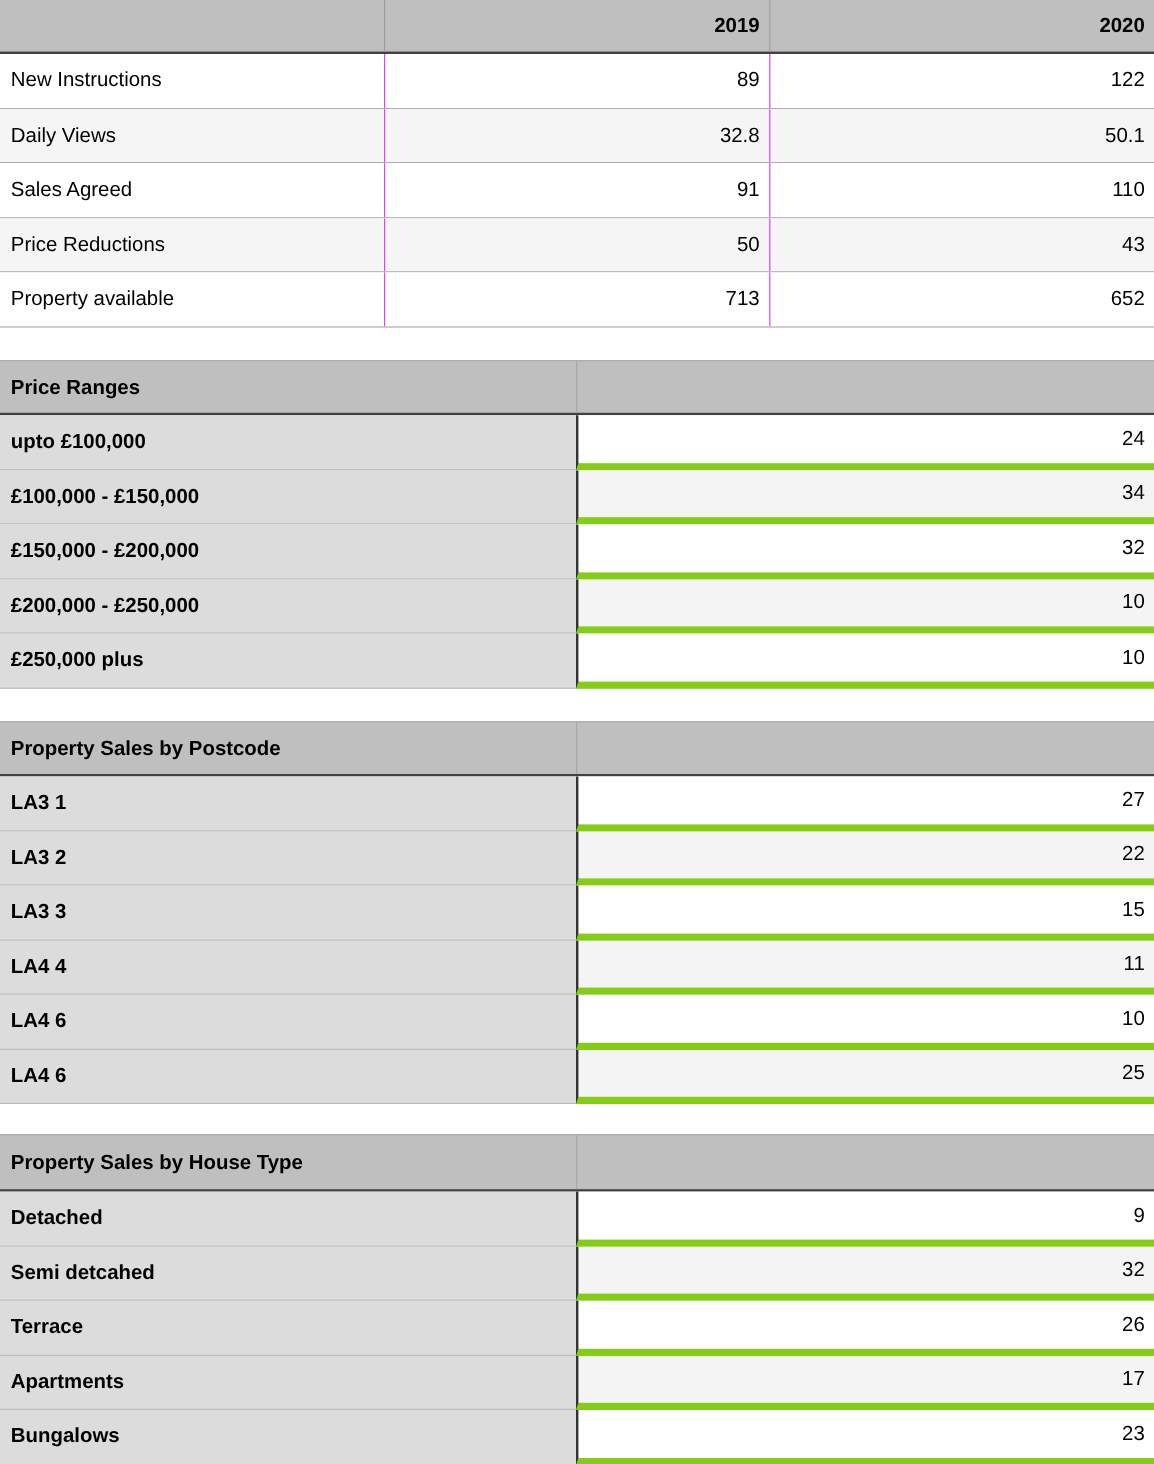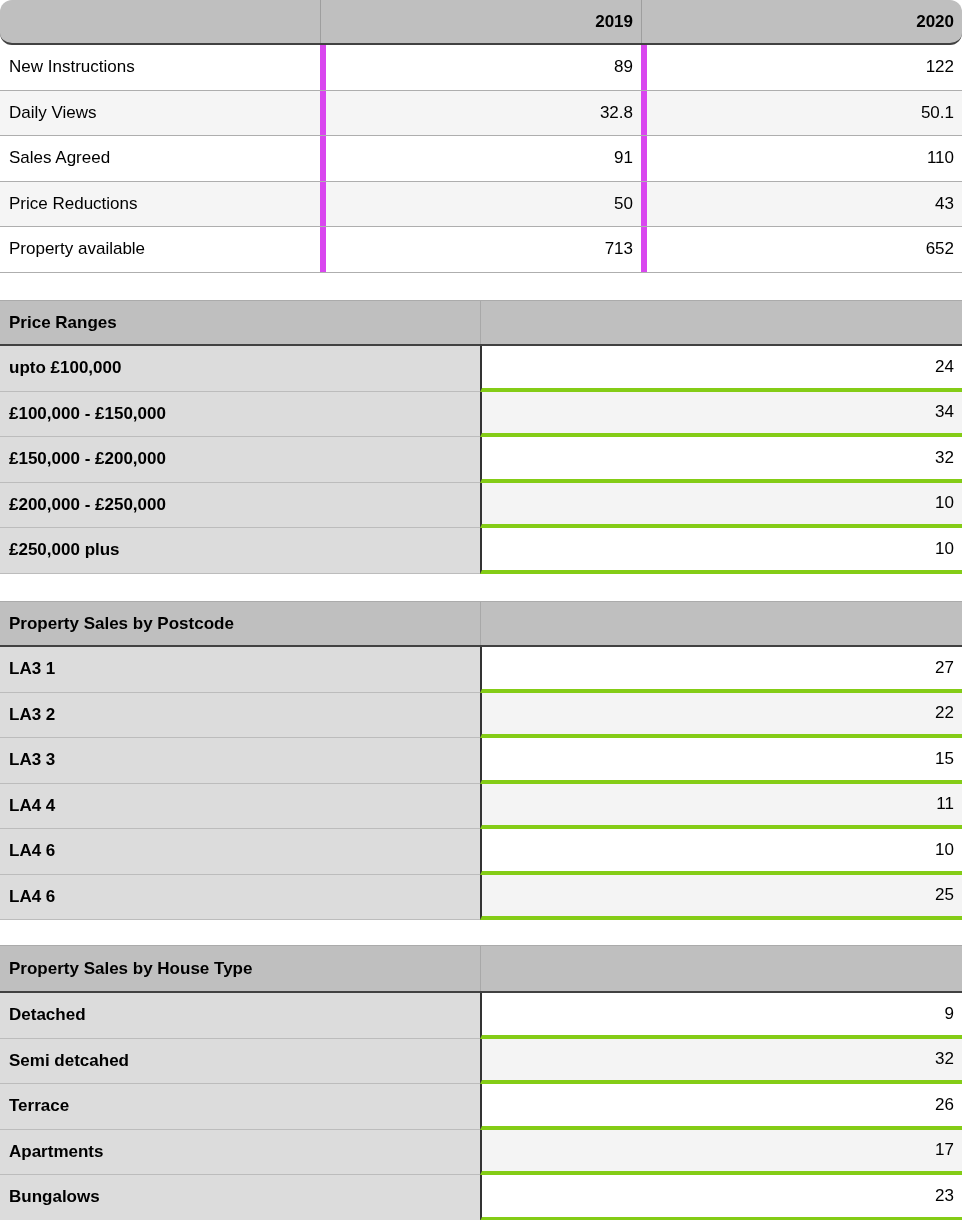--- a/index.html
+++ b/index.html
@@ -9,38 +9,38 @@
     font-family:"Liberation Sans",sans-serif;font-size:17px;
   }
   .t{position:absolute;left:0;width:962px;}
   .row{display:flex;}
   .cell{display:flex;align-items:center;box-sizing:border-box;overflow:hidden;white-space:nowrap;}
   .lab{padding-left:9px;justify-content:flex-start;}
   .num{padding-right:8px;justify-content:flex-end;}
 
   
   .t1{top:0;}
-  .t1 .hrow{height:45px;background:#bfbfbf;border-bottom:2px solid #414141;box-sizing:border-box;border-radius:12px;}
+  .t1 .hrow{height:45px;background:#bfbfbf;border-bottom:2px solid #414141;box-sizing:border-box;}
   .t1 .hrow .cell{font-weight:700;}
   .t1 .c0{width:320px;}
   .t1 .c1,.t1 .c2{width:321px;}
   .t1 .hrow .c1,.t1 .hrow .c2{border-left:1px solid #9e9e9e;}
   .t1 .brow{height:45.5px;box-sizing:border-box;border-bottom:1px solid #aeaeae;background:#fff;}
   .t1 .brow:nth-child(odd){background:#f5f5f5;}
-  .t1 .brow .c1,.t1 .brow .c2{border-left:6px solid #d946ef;}
+  .t1 .brow .c1,.t1 .brow .c2{border-left:1px solid #d946ef;}
 
   
   .tt .hrow{background:#bfbfbf;border-top:1px solid #ababab;border-bottom:2px solid #414141;box-sizing:border-box;justify-content:center;}
   .t2 .hrow,.t3 .hrow{height:46px;}
   .t4 .hrow{height:48px;}
   .tt .hrow .title{width:480px;font-weight:700;}
   .tt .hrow .hval{width:482px;border-left:1px solid #a8a8a8;}
   .tt .brow{height:45.5px;}
   .tt .brow .labcol{width:480px;background:#dcdcdc;font-weight:700;border-bottom:1px solid #bcbcbc;}
-  .tt .brow .valcol{width:482px;border-left:2px solid #333333;border-bottom:4px solid #84cc16;background:#fff;}
+  .tt .brow .valcol{width:482px;border-left:2px solid #333333;border-bottom:6px solid #84cc16;background:#fff;}
   .tt .brow:nth-child(odd) .valcol{background:#f4f4f4;}
   .t2{top:300px;}
   .t3{top:601px;}
   .t4{top:945px;}
 </style>
 </head>
 <body>
 
 <div class="canvas">
 

